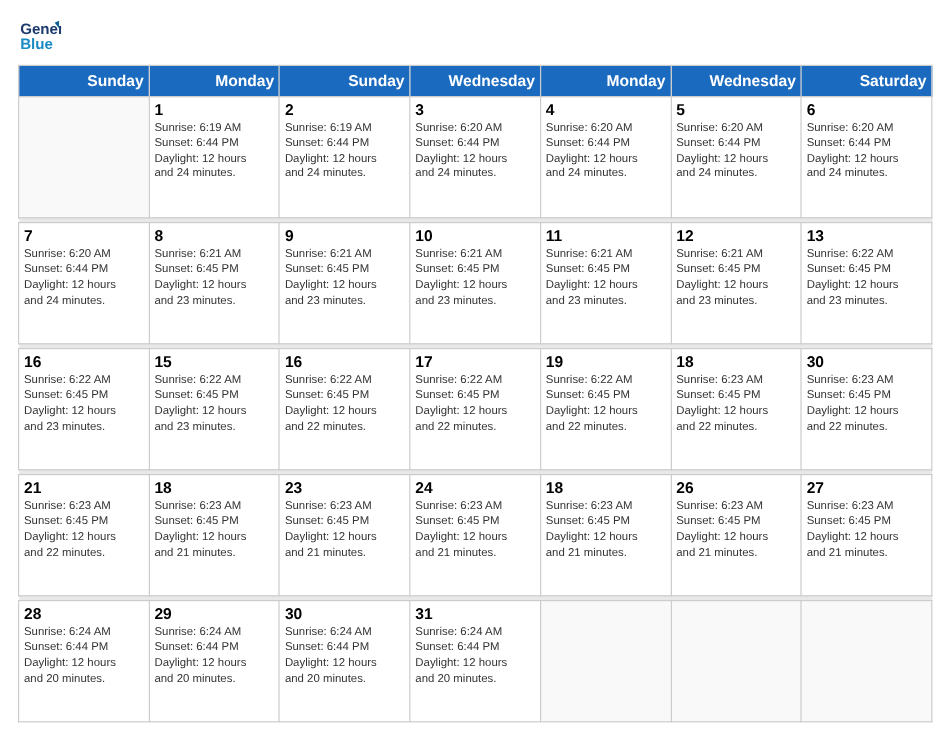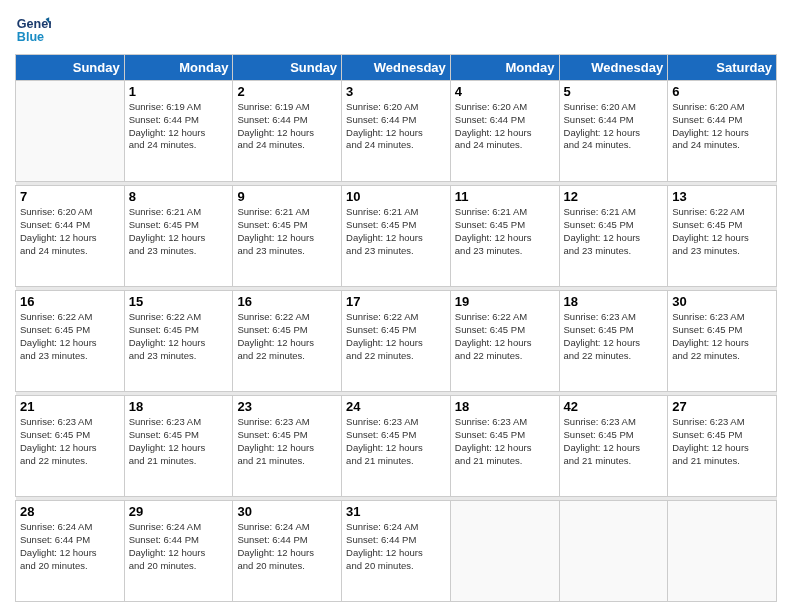--- a/index.html
+++ b/index.html
@@ -307,21 +307,21 @@
 and 21 minutes.</div>
           </td>
           <td>
             <span class="day-num">18</span>
             <div class="day-info" style="white-space: pre-line;">Sunrise: 6:23 AM
 Sunset: 6:45 PM
 Daylight: 12 hours
 and 21 minutes.</div>
           </td>
           <td>
-            <span class="day-num">42</span>
+            <span class="day-num">26</span>
             <div class="day-info" style="white-space: pre-line;">Sunrise: 6:23 AM
 Sunset: 6:45 PM
 Daylight: 12 hours
 and 21 minutes.</div>
           </td>
           <td>
             <span class="day-num">27</span>
             <div class="day-info" style="white-space: pre-line;">Sunrise: 6:23 AM
 Sunset: 6:45 PM
 Daylight: 12 hours

